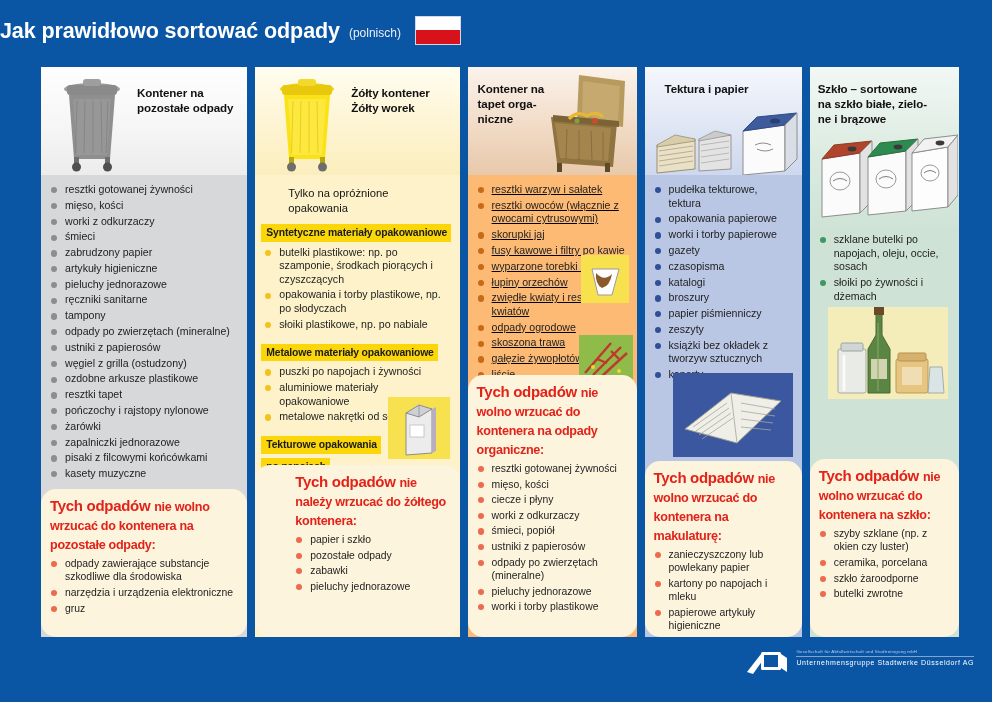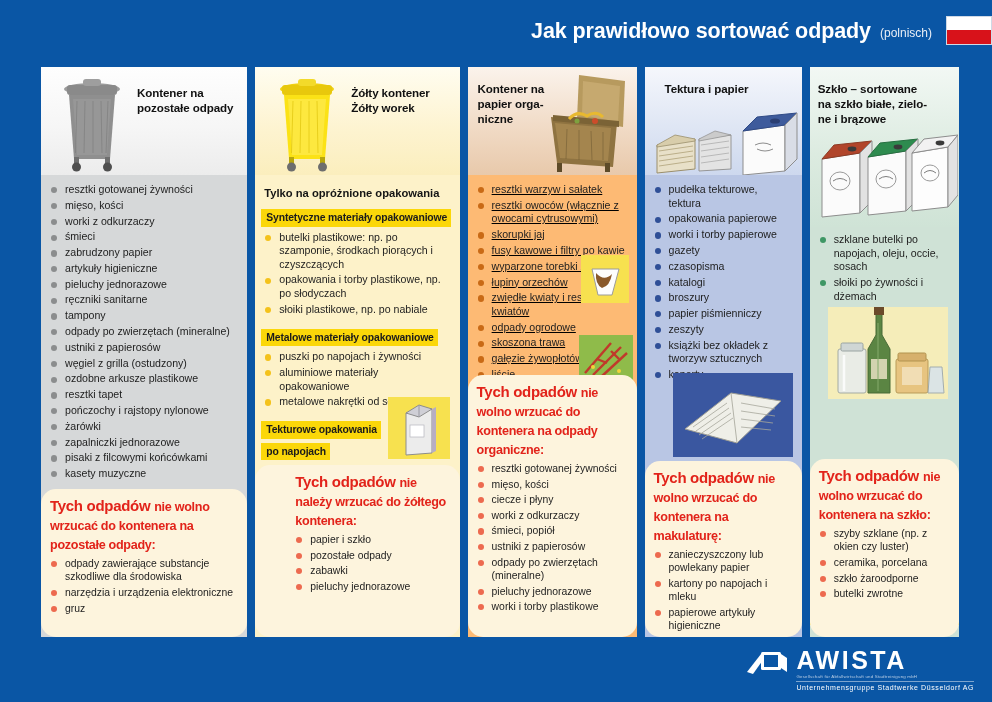--- a/index.html
+++ b/index.html
@@ -12,21 +12,21 @@
 
   .poster {
     position: relative;
     width: 992px; height: 702px;
     background: #0a56a5;
   }
 
   
   .header {
     position: absolute; left: 0; top: 0; width: 992px; height: 62px;
-    display: flex; align-items: center; justify-content: flex-end;
+    display: flex; align-items: center; justify-content: flex-start;
   }
   .header-inner { display: flex; align-items: center; gap: 9px; }
   .title {
     color: #ffffff; font-size: 21.5px; font-weight: bold;
     letter-spacing: -0.1px; white-space: nowrap;
   }
   .title-lang {
     color: #e9eef6; font-size: 12px; font-weight: normal;
     white-space: nowrap; position: relative; top: 2px;
   }
@@ -108,22 +108,22 @@
     display: inline-block; background: #fbd709;
     color: #1b1b1b; font-size: 10.4px; font-weight: bold;
     padding: 2px 4px 2.5px 5px; margin: 6px 0 2px 0;
     line-height: 13px; letter-spacing: -0.15px;
   }
   .subhead-wrap { padding: 0 6px; }
   .subhead-two { display: inline-block; }
 
   
   .intro {
-    font-size: 11.2px; font-weight: bold; color: #141414;
-    line-height: 15px; padding: 11px 9px 2px 9px;
+    font-size: 11.2px; font-weight: normal; color: #141414;
+    line-height: 15px; padding: 11px 9px 2px 9px; margin-left: 24px;
   }
 
   
   .warn {
     background: #fdf4dd; padding: 8px 9px 10px 9px;
   }
   .warn h3 {
     color: #e2231a; font-weight: bold;
     font-size: 15px; line-height: 17px; letter-spacing: -0.3px;
     margin-bottom: 3px;
@@ -365,21 +365,21 @@
           </g>
           <path d="M14 44 L80 50 L80 56 L14 50 Z" fill="#7b6336"></path>
           <path d="M30 48 q8 -9 18 -3 q9 -6 16 1" stroke="#e8b930" stroke-width="3" fill="none"></path>
           <circle cx="56" cy="50" r="3" fill="#cc4c2a"></circle>
           <circle cx="38" cy="50" r="2.5" fill="#7ea23f"></circle>
           <rect x="18" y="92" width="5" height="9" fill="#5d4a28"></rect>
           <rect x="66" y="92" width="5" height="9" fill="#5d4a28"></rect>
         </svg>
         <h2 style="left:10px; top:14px;">
           <span>Kontener na</span><br>
-          <span>papier orga-</span><br>
+          <span>tapet orga-</span><br>
           <span>niczne</span>
         </h2>
       </div>
       <div class="col-body">
         <ul class="items">
           <li>resztki warzyw i sałatek</li>
           <li>resztki owoców (włącznie z owocami cytrusowymi)</li>
           <li>skorupki jaj</li>
           <li>fusy kawowe i filtry po kawie</li>
           <li>wyparzone torebki z herbatą</li>
@@ -595,20 +595,19 @@
 
   <div class="footer">
     <div class="logo">
       <svg class="logo-mark" viewBox="0 0 44 30">
         <path d="M2 24 L16 6 L20 9 L8 26 Z" fill="#ffffff"></path>
         <rect x="16" y="4" width="20" height="18" rx="1.5" fill="#ffffff"></rect>
         <rect x="19" y="7" width="14" height="12" fill="#0a56a5"></rect>
         <path d="M36 6 L42 10 L42 24 L36 20 Z" fill="#ffffff"></path>
       </svg>
       <div class="logo-text">
-        <span class="logo-word">AWISTA</span>
         <span class="logo-sub1">Gesellschaft für Abfallwirtschaft und Stadtreinigung mbH</span>
         <span class="logo-sub2">Unternehmensgruppe Stadtwerke Düsseldorf AG</span>
       </div>
     </div>
   </div>
 
 </div>
 
 </body></html>

